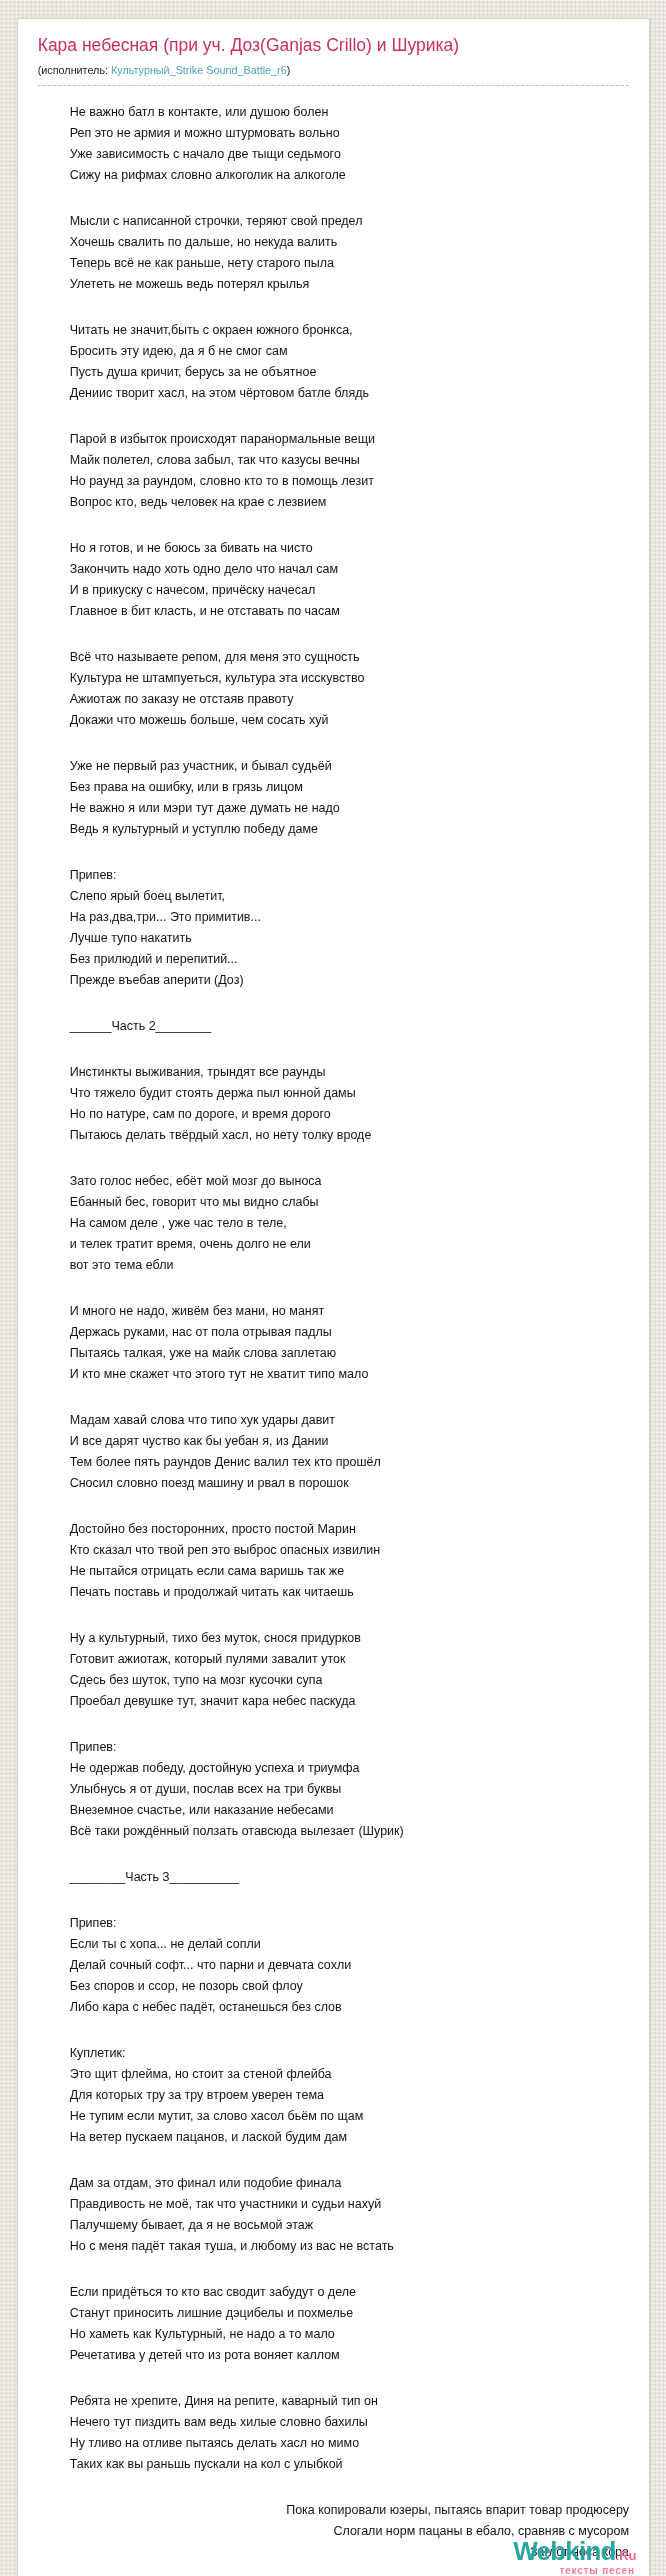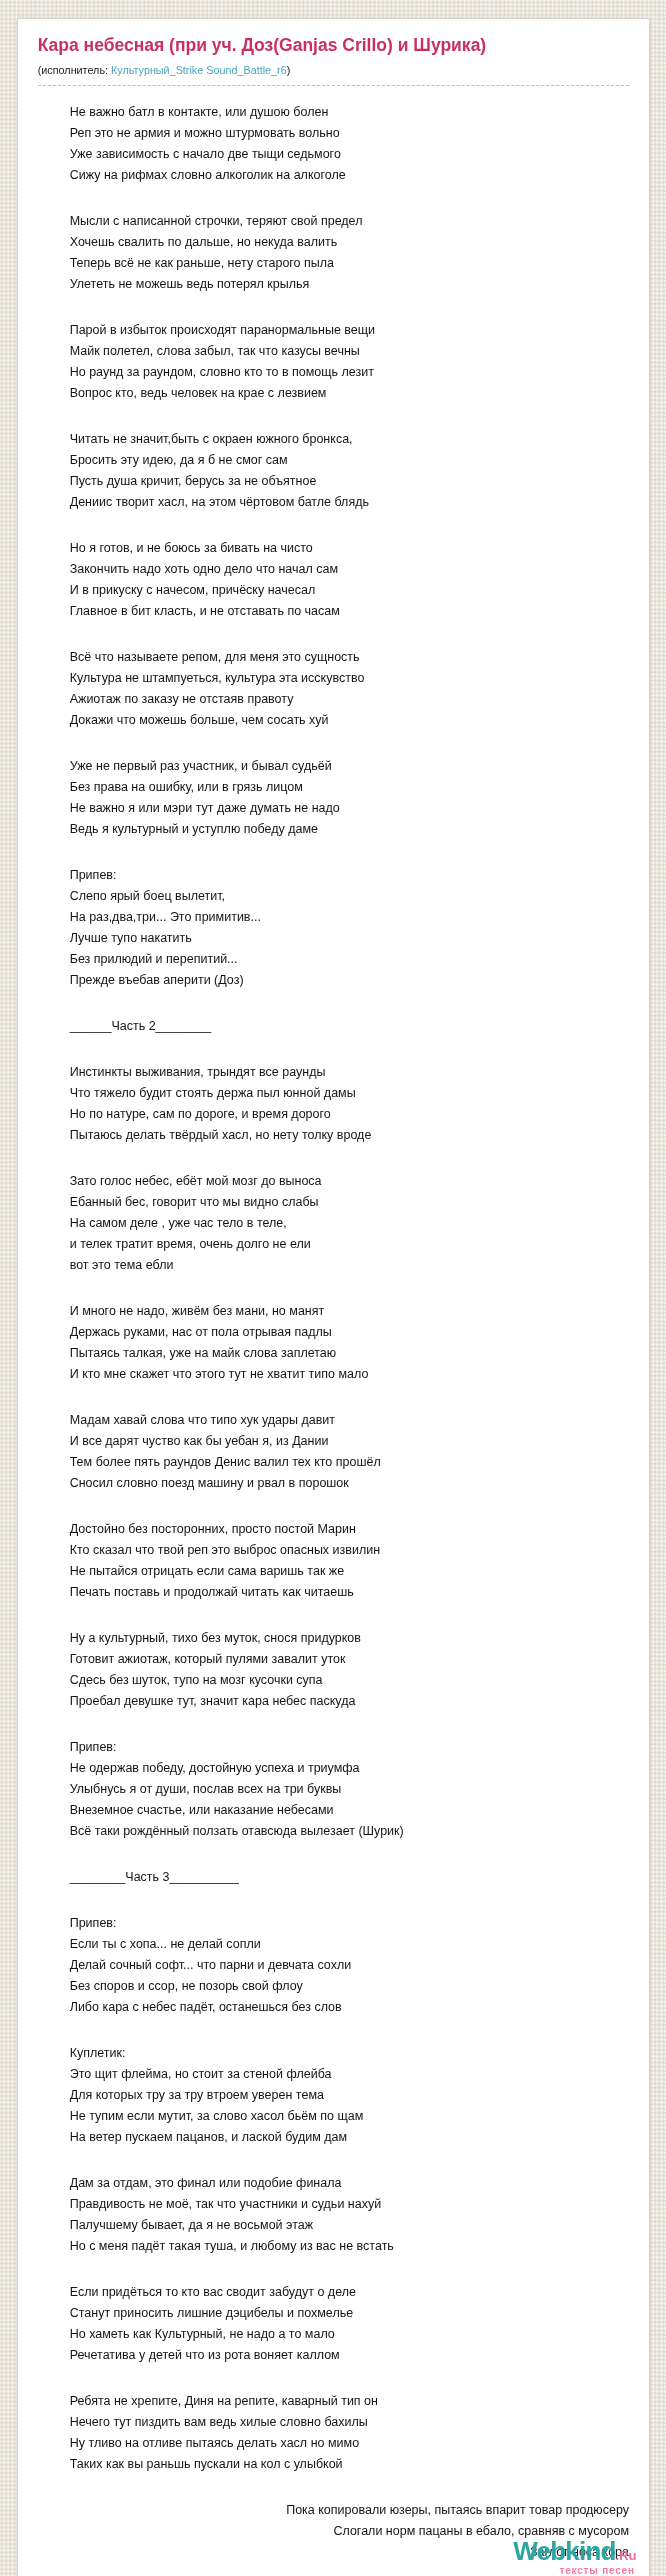--- a/index.html
+++ b/index.html
@@ -21,21 +21,21 @@
     margin: 18.3px 16px 16px 16.7px;
     background: #ffffff;
     border: 0.8px solid #d9d4cb;
     border-radius: 2.5px;
     box-shadow: 0 0.8px 2.5px rgba(120,110,95,0.28);
     padding: 10px 20px 21.6px 20px;
     box-sizing: border-box;
   }
   .song-title {
     font-size: 17.5px;
-    font-weight: 700;
+    font-weight: 400;
     color: #c92f63;
     margin: 5px 0 5.8px 0;
     line-height: 23px;
   }
   .performer-line {
     font-size: 10.8px;
     color: #222222;
     line-height: 14px;
     padding-bottom: 7.5px;
     border-bottom: 0.8px dashed #9cc6da;
@@ -96,22 +96,22 @@
 
   <h1 class="song-title">Кара небесная (при уч. Доз(Ganjas Crillo) и Шурика)</h1>
 
   <div class="performer-line">
     <span>(исполнитель: </span><a>Культурный_Strike Sound_Battle_r6</a><span>)</span>
   </div>
 
   <div class="lyrics">
       <p>Не важно батл в контакте, или душою болен<br>Реп это не армия и можно штурмовать вольно<br>Уже зависимость с начало две тыщи седьмого<br>Сижу на рифмах словно алкоголик на алкоголе</p>
       <p>Мысли с написанной строчки, теряют свой предел<br>Хочешь свалить по дальше, но некуда валить<br>Теперь всё не как раньше, нету старого пыла<br>Улететь не можешь ведь потерял крылья</p>
+      <p>Читать не значит,быть с окраен южного бронкса,<br>Бросить эту идею, да я б не смог сам<br>Пусть душа кричит, берусь за не объятное<br>Дениис творит хасл, на этом чёртовом батле блядь</p>
       <p>Парой в избыток происходят паранормальные вещи<br>Майк полетел, слова забыл, так что казусы вечны<br>Но раунд за раундом, словно кто то в помощь лезит<br>Вопрос кто, ведь человек на крае с лезвием</p>
-      <p>Читать не значит,быть с окраен южного бронкса,<br>Бросить эту идею, да я б не смог сам<br>Пусть душа кричит, берусь за не объятное<br>Дениис творит хасл, на этом чёртовом батле блядь</p>
       <p>Но я готов, и не боюсь за бивать на чисто<br>Закончить надо хоть одно дело что начал сам<br>И в прикуску с начесом, причёску начесал<br>Главное в бит класть, и не отставать по часам</p>
       <p>Всё что называете репом, для меня это сущность<br>Культура не штампуеться, культура эта исскувство<br>Ажиотаж по заказу не отстаяв правоту<br>Докажи что можешь больше, чем сосать хуй</p>
       <p>Уже не первый раз участник, и бывал судьёй<br>Без права на ошибку, или в грязь лицом<br>Не важно я или мэри тут даже думать не надо<br>Ведь я культурный и уступлю победу даме</p>
       <p>Припев:<br>Слепо ярый боец вылетит,<br>На раз,два,три... Это примитив...<br>Лучше тупо накатить<br>Без прилюдий и перепитий...<br>Прежде въебав аперити (Доз)</p>
       <p>______Часть 2________</p>
       <p>Инстинкты выживания, трындят все раунды<br>Что тяжело будит стоять держа пыл юнной дамы<br>Но по натуре, сам по дороге, и время дорого<br>Пытаюсь делать твёрдый хасл, но нету толку вроде</p>
       <p>Зато голос небес, ебёт мой мозг до выноса<br>Ебанный бес, говорит что мы видно слабы<br>На самом деле , уже час тело в теле,<br>и телек тратит время, очень долго не ели<br>вот это тема ебли</p>
       <p>И много не надо, живём без мани, но манят<br>Держась руками, нас от пола отрывая падлы<br>Пытаясь талкая, уже на майк слова заплетаю<br>И кто мне скажет что этого тут не хватит типо мало</p>
       <p>Мадам хавай слова что типо хук удары давит<br>И все дарят чуство как бы уебан я, из Дании<br>Тем более пять раундов Денис валил тех кто прошёл<br>Сносил словно поезд машину и рвал в порошок</p>
       <p>Достойно без посторонних, просто постой Марин<br>Кто сказал что твой реп это выброс опасных извилин<br>Не пытайся отрицать если сама варишь так же<br>Печать поставь и продолжай читать как читаешь</p>

